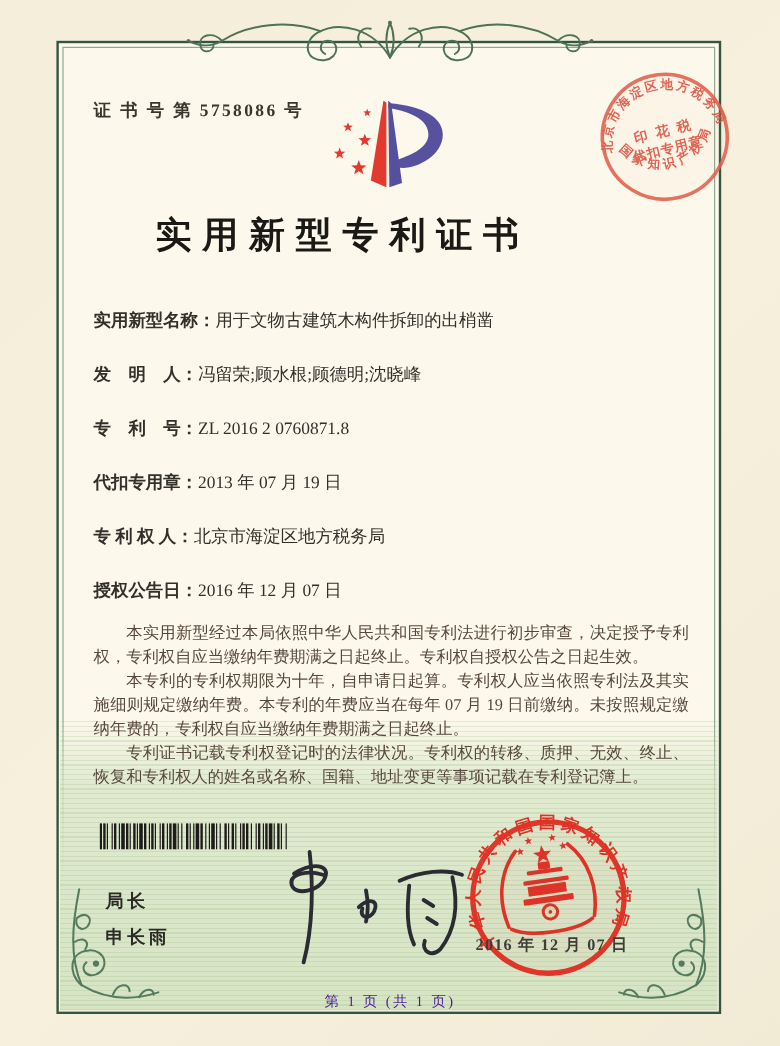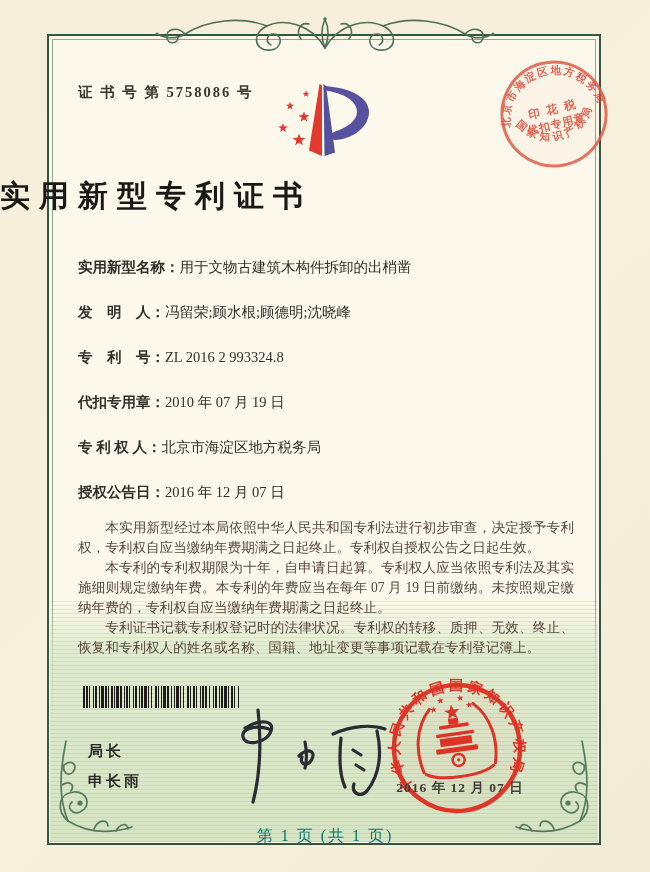--- a/index.html
+++ b/index.html
@@ -23,21 +23,21 @@
   .green-band{
     left:50px;top:600px;width:548px;height:242px;
     background:
       repeating-linear-gradient(0deg,rgba(140,172,120,0.20) 0 1px,rgba(0,0,0,0) 1px 4px),
       linear-gradient(to bottom,rgba(216,230,199,0) 0%,rgba(216,230,199,0.75) 22%,#dbe7ca 55%,#d6e4c4 100%);
   }
   .cert-no{
     left:78px;top:83px;font-size:14.5px;color:#3a372f;letter-spacing:2px;font-weight:600;
   }
   .title{
-    left:0;top:176px;width:571px;
+    left:0;top:176px;width:571px;text-align:center;
     font-size:30px;font-weight:bold;color:#1b1916;letter-spacing:9px;
   }
   .field-row{left:78px;width:500px;font-size:14.5px;color:#32302b;white-space:nowrap;}
   .field-label{font-weight:700;}
   .field-value{font-weight:500;}
   .body-par{
     left:78px;width:496px;font-size:13.6px;line-height:20px;color:#57483d;
     text-indent:2em;text-align:justify;margin:0;
   }
   .barcode{
@@ -45,21 +45,21 @@
   }
   .barcode .bar{background:#1e1c1a;flex:0 0 auto;}
   .barcode .space{background:transparent;flex:0 0 auto;}
   .director{left:88px;font-size:15px;color:#2c2a26;letter-spacing:3px;font-weight:600;}
   .seal-date{
     left:385px;top:779px;width:150px;text-align:center;
     font-size:13.5px;color:#403d38;letter-spacing:1px;font-weight:600;
   }
   .footer{
     left:0;top:826px;width:650px;text-align:center;
-    font-size:16px;color:#0f766e;letter-spacing:2px;
+    font-size:12px;color:#4c1d95;letter-spacing:2px;
   }
   svg{position:absolute;overflow:visible;}
   .seal-text{font-family:"Liberation Serif","DejaVu Serif",serif;font-weight:bold;}
 </style>
 </head>
 <body>
 
 <div class="abs outer-frame">
   <div class="inner-frame"></div>
 </div>
@@ -147,24 +147,24 @@
 
 <div class="abs title">实用新型专利证书</div>
 
 <div class="abs field-row" style="top:258px">
   <span class="field-label">实用新型名称：</span><span class="field-value">用于文物古建筑木构件拆卸的出梢凿</span>
 </div>
 <div class="abs field-row" style="top:303px">
   <span class="field-label">发　明　人：</span><span class="field-value">冯留荣;顾水根;顾德明;沈晓峰</span>
 </div>
 <div class="abs field-row" style="top:348px">
-  <span class="field-label">专　利　号：</span><span class="field-value">ZL 2016 2 993324.8</span>
+  <span class="field-label">专　利　号：</span><span class="field-value">ZL 2016 2 0760871.8</span>
 </div>
 <div class="abs field-row" style="top:393px">
-  <span class="field-label">代扣专用章：</span><span class="field-value">2010 年 07 月 19 日</span>
+  <span class="field-label">代扣专用章：</span><span class="field-value">2013 年 07 月 19 日</span>
 </div>
 <div class="abs field-row" style="top:438px">
   <span class="field-label">专 利 权 人：</span><span class="field-value">北京市海淀区地方税务局</span>
 </div>
 <div class="abs field-row" style="top:483px">
   <span class="field-label">授权公告日：</span><span class="field-value">2016 年 12 月 07 日</span>
 </div>
 
 <p class="abs body-par" style="top:518px">本实用新型经过本局依照中华人民共和国专利法进行初步审查，决定授予专利权，专利权自应当缴纳年费期满之日起终止。专利权自授权公告之日起生效。</p>
 <p class="abs body-par" style="top:558px">本专利的专利权期限为十年，自申请日起算。专利权人应当依照专利法及其实施细则规定缴纳年费。本专利的年费应当在每年 07 月 19 日前缴纳。未按照规定缴纳年费的，专利权自应当缴纳年费期满之日起终止。</p>

